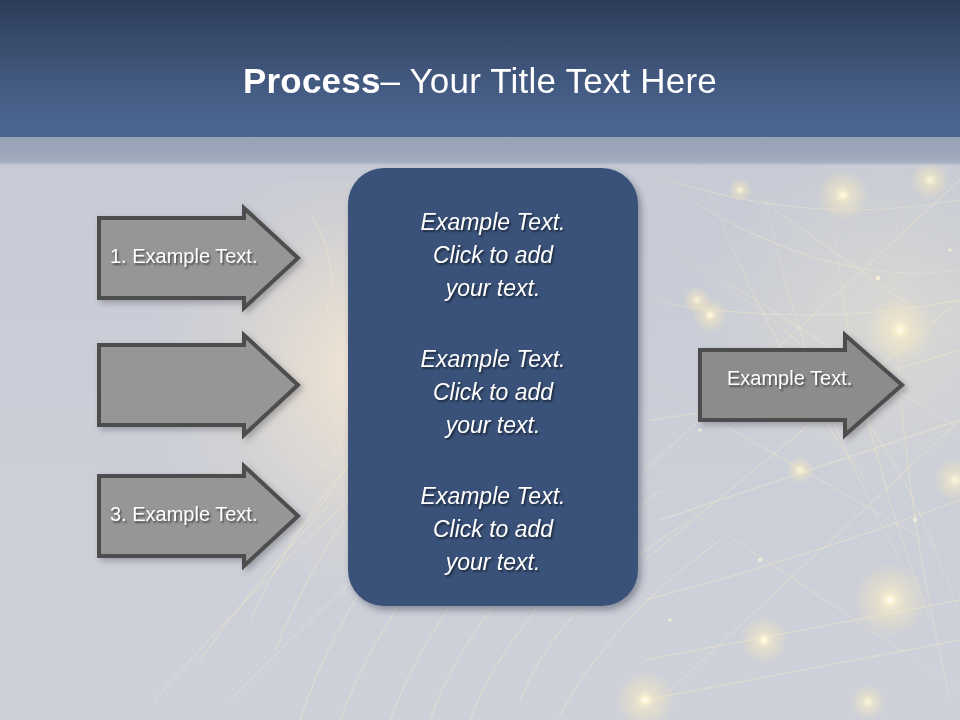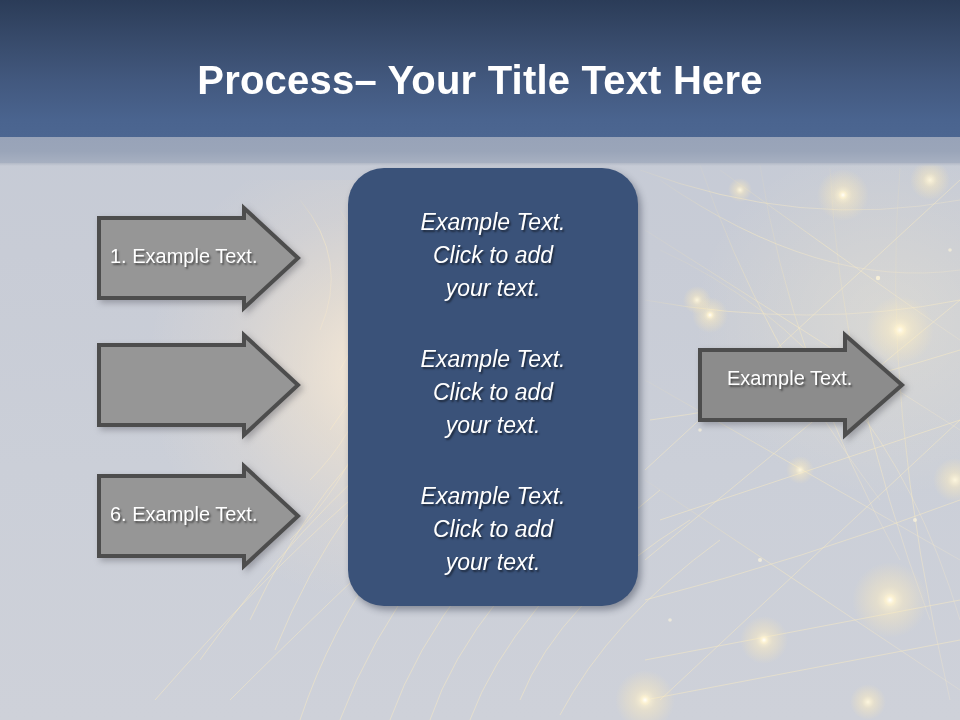--- a/index.html
+++ b/index.html
@@ -55,26 +55,26 @@
   }
   .title-text {
     position: absolute;
     left: 0; top: 0; width: 960px; height: 137px;
     display: flex;
     align-items: center;
     justify-content: center;
     padding-top: 24px;
     box-sizing: border-box;
     color: #ffffff;
-    font-size: 40px;
+    font-size: 35px;
     letter-spacing: 0.2px;
     white-space: nowrap;
   }
   .title-strong { font-weight: 700; }
-  .title-rest   { font-weight: 700; }
+  .title-rest   { font-weight: 400; }
 
   .title-band {
     position: absolute;
     left: 0; top: 137px; width: 960px; height: 26px;
     background: linear-gradient(180deg, #98a3b8 0%, #9aa5b9 55%, #a7b0c1 100%);
   }
   .title-band-edge {
     position: absolute;
     left: 0; top: 163px; width: 960px; height: 3px;
     background: linear-gradient(180deg, rgba(176,183,197,0.9) 0%, rgba(199,204,214,0.2) 100%);
@@ -269,21 +269,21 @@
   <div class="arrow" id="arrow-2">
     <svg width="205" height="106" viewBox="0 0 205 106">
       <polygon points="3,13 148,13 148,3 202,53 148,103 148,93 3,93" fill="#969696" stroke="#4d4d4d" stroke-width="4" stroke-linejoin="miter" style="filter: drop-shadow(3px 3px 3px rgba(60,60,70,0.35));"></polygon>
     </svg>
   </div>
 
   <div class="arrow" id="arrow-3">
     <svg width="205" height="106" viewBox="0 0 205 106">
       <polygon points="3,13 148,13 148,3 202,53 148,103 148,93 3,93" fill="#969696" stroke="#4d4d4d" stroke-width="4" stroke-linejoin="miter" style="filter: drop-shadow(3px 3px 3px rgba(60,60,70,0.35));"></polygon>
     </svg>
-    <span class="arrow-label left-arrow-label">6. Example Text.</span>
+    <span class="arrow-label left-arrow-label">3. Example Text.</span>
   </div>
 
   <div class="arrow" id="arrow-out">
     <svg width="208" height="106" viewBox="0 0 208 106">
       <polygon points="3,18 148,18 148,3 205,53 148,103 148,88 3,88" fill="#8c8c8c" stroke="#4d4d4d" stroke-width="4" stroke-linejoin="miter" style="filter: drop-shadow(3px 3px 3px rgba(60,60,70,0.35));"></polygon>
     </svg>
     <span class="arrow-label right-arrow-label">Example Text.</span>
   </div>
 
 </div>

